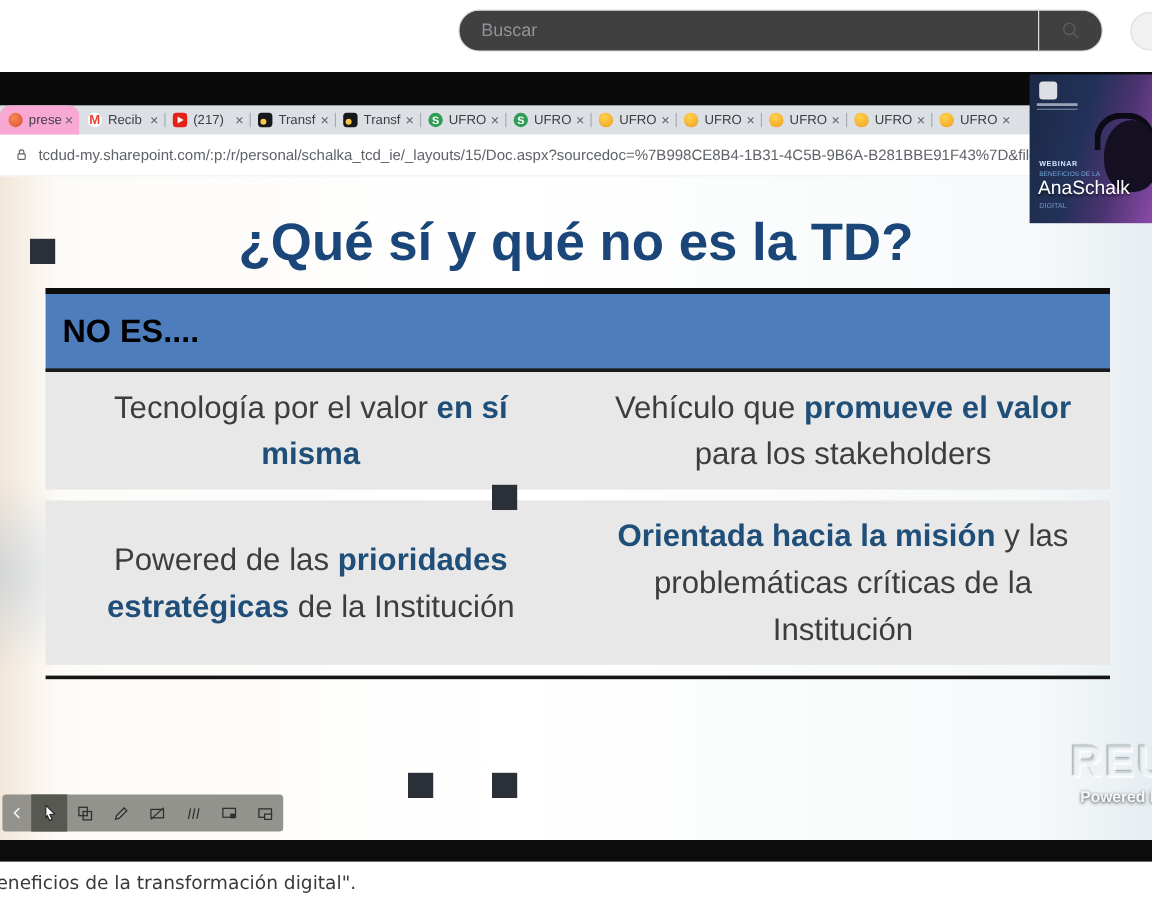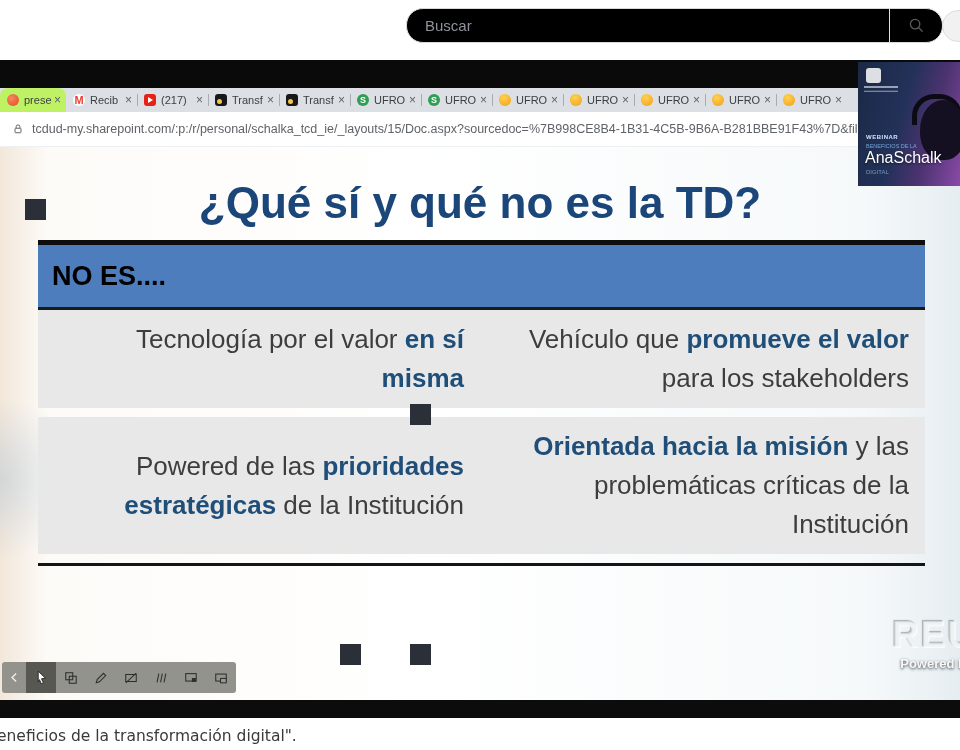--- a/index.html
+++ b/index.html
@@ -1,33 +1,33 @@
 <!DOCTYPE html>
 <html><head>
 <meta charset="utf-8">
 <style>
   html,body{margin:0;padding:0}
   body{width:960px;height:750px;position:relative;overflow:hidden;background:#fff;font-family:"Liberation Sans",sans-serif}
 
   
   #topbar{position:absolute;left:0;top:0;width:960px;height:60px;background:#ffffff;z-index:4}
-  #searchpill{position:absolute;left:406px;top:8px;width:535px;height:33px;border:1px solid #d9d9d9;border-radius:17px;background:#000000;display:flex;align-items:center}
+  #searchpill{position:absolute;left:382px;top:8px;width:535px;height:33px;border:1px solid #d9d9d9;border-radius:17px;background:#404040;display:flex;align-items:center}
   #search-ph{flex:1;padding-left:18px;font-size:15px;color:#8f9399}
   #search-div{width:1px;height:33px;background:#e0e0e0}
   #search-btn{width:52px;height:33px;border:none;background:transparent;display:flex;align-items:center;justify-content:center;cursor:pointer}
   #avatar{position:absolute;left:942px;top:10px;width:30px;height:30px;border-radius:50%;background:#f1f1f1;border:1px solid #ddd}
 
   
   #blackstrip{position:absolute;left:0;top:60px;width:960px;height:28px;background:#0a0a0a;z-index:3}
   #bottomblack{position:absolute;left:0;top:700px;width:960px;height:18px;background:#0c0c0c;z-index:3}
 
   
   #tabbar{position:absolute;left:0;top:88px;width:960px;height:24px;background:#dce0e5;display:flex;align-items:flex-end;z-index:3}
   .tab{height:24px;width:71px;display:flex;align-items:center;padding:0 4px 0 7px;box-sizing:border-box;position:relative;cursor:pointer}
-  .tab.active{background:#bef264;border-radius:8px 8px 0 0;width:66px}
+  .tab.active{background:#f9a8d4;border-radius:8px 8px 0 0;width:66px}
   .tab .sep{position:absolute;left:0;top:6px;width:1px;height:12px;background:#a8adb3}
   .tab-label{flex:1;font-size:11px;color:#3c4043;white-space:nowrap;overflow:hidden;margin-left:5px}
   .tab-close{font-size:12px;line-height:12px;color:#5f6368;padding:0 1px;cursor:pointer}
   .fav{width:12px;height:12px;flex:0 0 12px;border-radius:50%;display:flex;align-items:center;justify-content:center;font-size:9px;font-weight:bold}
   .fav.orange{background:radial-gradient(circle at 35% 35%,#f58a5a,#e2492c)}
   .fav.gmail{background:#fff;color:#ea4335;font-size:11px}
   .fav.youtube{border-radius:3px;background:#e62117;position:relative}
   .fav.youtube:after{content:"";position:absolute;left:4px;top:3px;border-left:5px solid #fff;border-top:3px solid transparent;border-bottom:3px solid transparent}
   .fav.dark{border-radius:3px;background:#17181a;position:relative}
   .fav.dark:after{content:"";position:absolute;left:2px;bottom:2px;width:5px;height:5px;border-radius:50%;background:#f7c548}
@@ -43,21 +43,21 @@
   #content{position:absolute;left:0;top:146px;width:960px;height:554px;background:
       radial-gradient(circle at 0% 60%, rgba(120,160,200,.25), transparent 8%),
       linear-gradient(90deg,#f2e7da 0%,#fdfbf8 5%,#ffffff 45%,#f6f9fa 90%,#e6edf1 100%);z-index:1}
   #slide-title{position:absolute;left:0;top:32px;width:100%;text-align:center;font-size:44px;font-weight:bold;color:#1b4679;letter-spacing:0px}
   #ctable{position:absolute;left:38px;top:94px;width:887px;border-bottom:3px solid #151515}
   #thead{display:grid;grid-template-columns:442px 445px;background:#4d7dbd;border-top:5px solid #0d0d0d;border-bottom:3px solid #1a1a1a;height:62px;align-items:center}
   .th{color:#000000;font-weight:bold;font-size:27px;padding-left:14px}
   .th2{padding-left:28px}
   .trow{display:grid;grid-template-columns:442px 445px;background:#e8e8e8;margin-bottom:9px}
   .trow:last-child{margin-bottom:0}
-  .tcell{display:flex;align-items:center;justify-content:center;text-align:right;font-size:26px;line-height:39px;color:#3d3d3d;padding:10px 16px;box-sizing:border-box}
+  .tcell{display:flex;align-items:center;justify-content:center;text-align:center;font-size:26px;line-height:39px;color:#3d3d3d;padding:10px 16px;box-sizing:border-box}
   .seg-b{color:#1f4e79;font-weight:bold}
 
   
   .sq{position:absolute;width:21px;height:21px;background:#2b3038;z-index:5}
   #sq1{left:25px;top:199px}
   #sq2{left:410px;top:404px}
   #sq3{left:340px;top:644px}
   #sq4{left:410px;top:644px}
 
   

